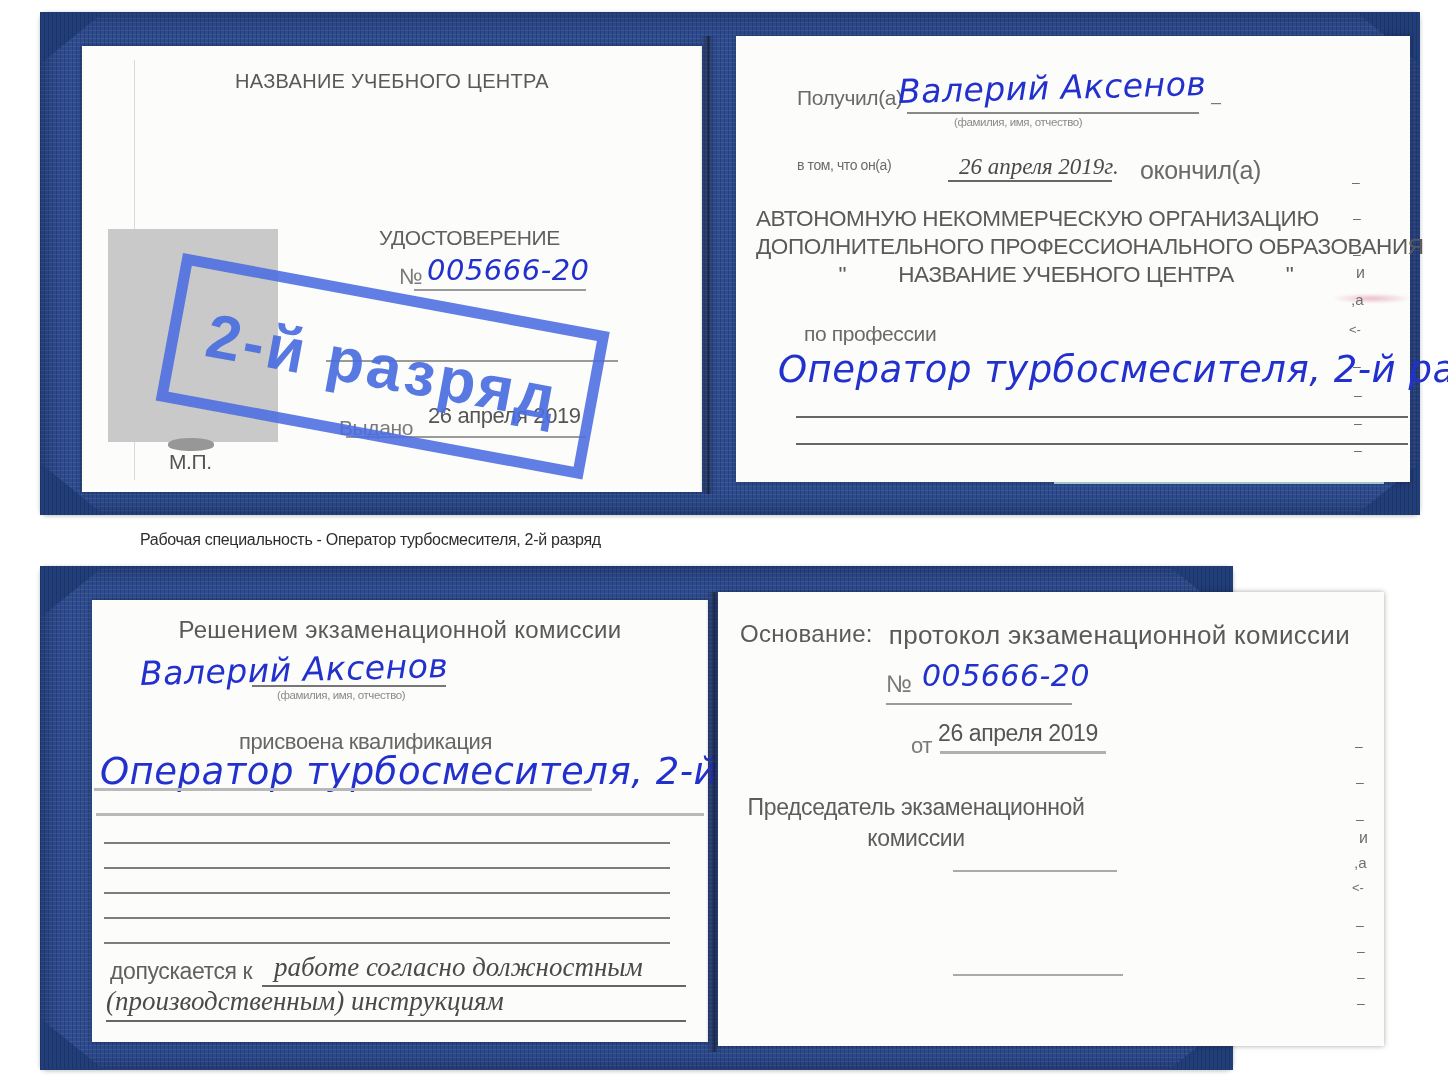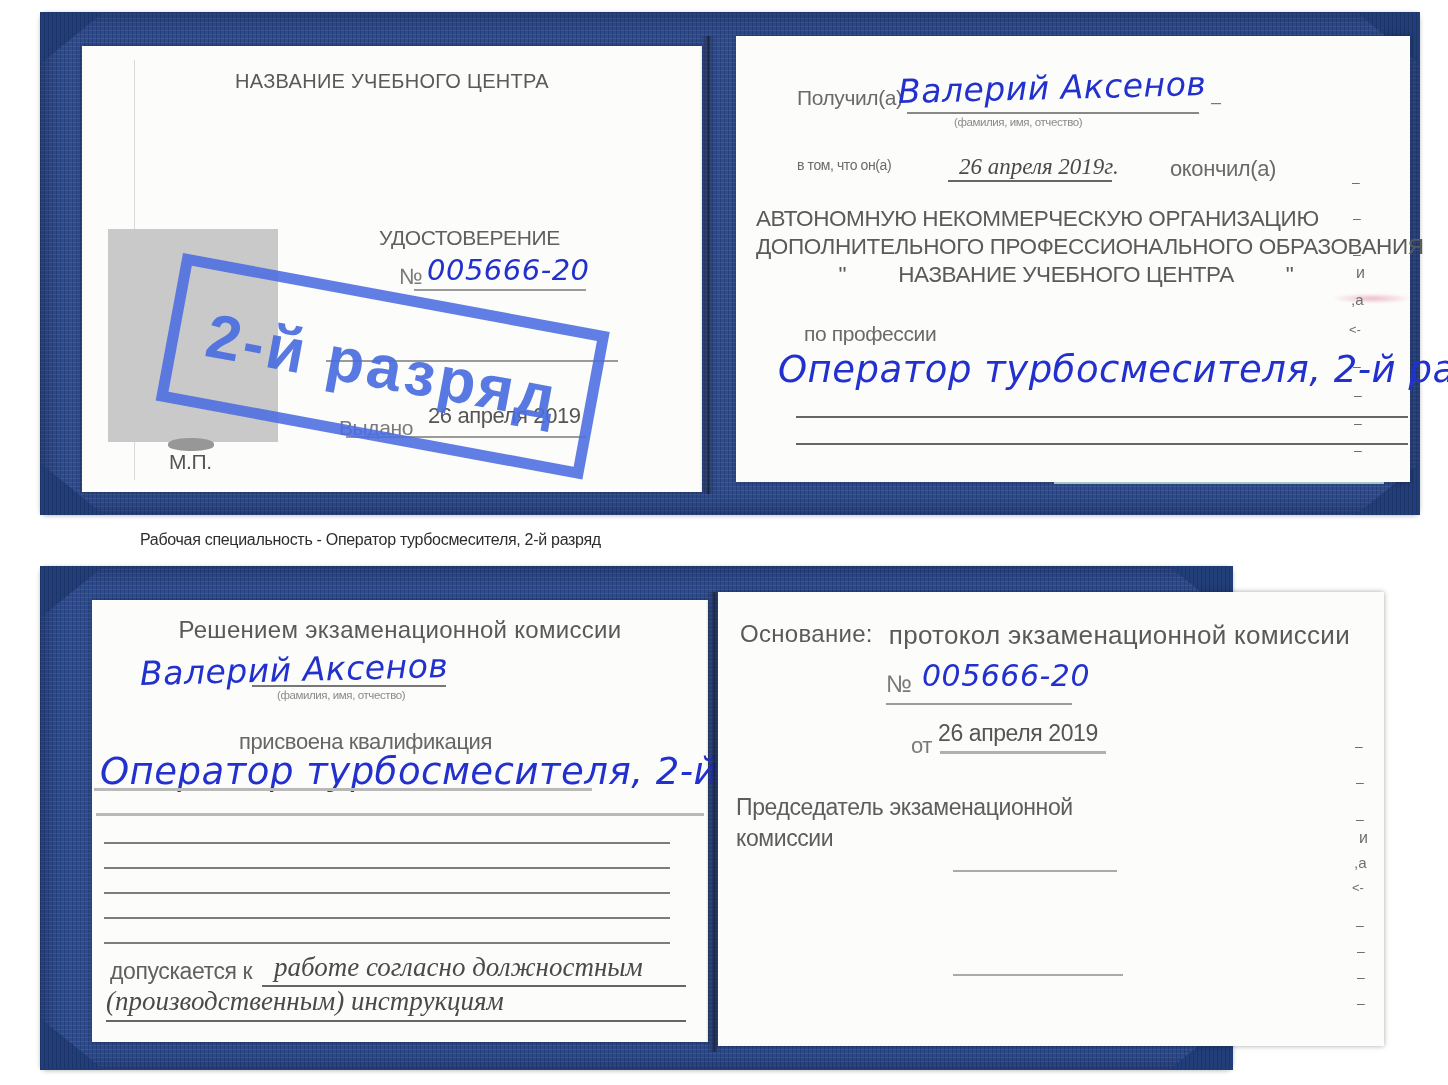--- a/index.html
+++ b/index.html
@@ -88,21 +88,21 @@
     <div class="page" style="left:672px;top:24px;width:674px;height:446px;margin-left:24px;">
       <div class="lbl" style="left:61px;top:50px;font-size:21px;">Получил(а)</div>
       <div class="hw" style="left:162px;top:32px;font-size:33px;transform:rotate(-1.5deg);">Валерий Аксенов</div>
       <div class="rule" style="left:171px;top:76px;width:292px;height:1.5px;background:#888;"></div>
       <div class="lbl" style="left:218px;top:80px;font-size:11.5px;color:#8a8a8a;">(фамилия, имя, отчество)</div>
       <div class="lbl" style="left:475px;top:56px;font-size:18px;color:#777;">–</div>
 
       <div class="lbl" style="left:61px;top:121px;font-size:14px;">в том, что он(а)</div>
       <div class="ser" style="left:223px;top:118px;font-size:23px;">26 апреля 2019г.</div>
       <div class="rule dark" style="left:212px;top:144px;width:164px;height:1.5px;"></div>
-      <div class="lbl" style="left:434px;top:120px;font-size:22px;">окончил(а)</div>
+      <div class="lbl" style="left:404px;top:120px;font-size:25px;">окончил(а)</div>
 
       <div class="org" style="left:20px;width:620px;top:170px;">АВТОНОМНУЮ НЕКОММЕРЧЕСКУЮ ОРГАНИЗАЦИЮ</div>
       <div class="org" style="left:20px;width:620px;top:198px;">ДОПОЛНИТЕЛЬНОГО ПРОФЕССИОНАЛЬНОГО ОБРАЗОВАНИЯ</div>
       <div class="org" style="left:20px;width:620px;top:226px;display:flex;justify-content:center;column-gap:52px;">
         <span>"</span>
         <span>НАЗВАНИЕ УЧЕБНОГО ЦЕНТРА</span>
         <span>"</span>
       </div>
       <div class="smudge" style="left:598px;top:258px;width:76px;height:9px;"></div>
 
@@ -165,21 +165,21 @@
         <span class="center-head" style="position:static;font-size:24px;color:#5a5a5a;">Основание:</span>
         <span class="center-head" style="position:static;font-size:26px;color:#5a5a5a;">протокол экзаменационной комиссии</span>
       </div>
       <span class="lbl" style="left:168px;top:78px;font-size:24px;color:#7a7a7a;">№</span>
       <span class="hw" style="left:204px;top:66px;font-size:30px;">005666-20</span>
       <div class="rule" style="left:168px;top:111px;width:186px;"></div>
       <div class="lbl" style="left:193px;top:141px;font-size:22px;color:#7a7a7a;">от</div>
       <div class="lbl" style="left:220px;top:128px;font-size:23px;color:#555;">26 апреля 2019</div>
       <div class="rule" style="left:222px;top:159px;width:166px;height:2.5px;background:#b0b0b0;"></div>
 
-      <div class="lbl" style="left:18px;top:200px;font-size:23px;color:#5d5d5d;line-height:31px;white-space:normal;width:360px;">
+      <div class="lbl" style="left:18px;top:200px;font-size:23px;color:#5d5d5d;line-height:31px;white-space:normal;width:360px;text-align:center;">
         <span>Председатель экзаменационной</span><br>
         <span>комиссии</span>
       </div>
       <div class="rule" style="left:235px;top:278px;width:164px;background:#aaa;"></div>
 
       <div class="rule" style="left:235px;top:382px;width:170px;background:#aaa;"></div>
     </div>
 
     <span class="edge-mark" style="left:1315px;top:172px;">–</span>
     <span class="edge-mark" style="left:1316px;top:208px;">–</span>

